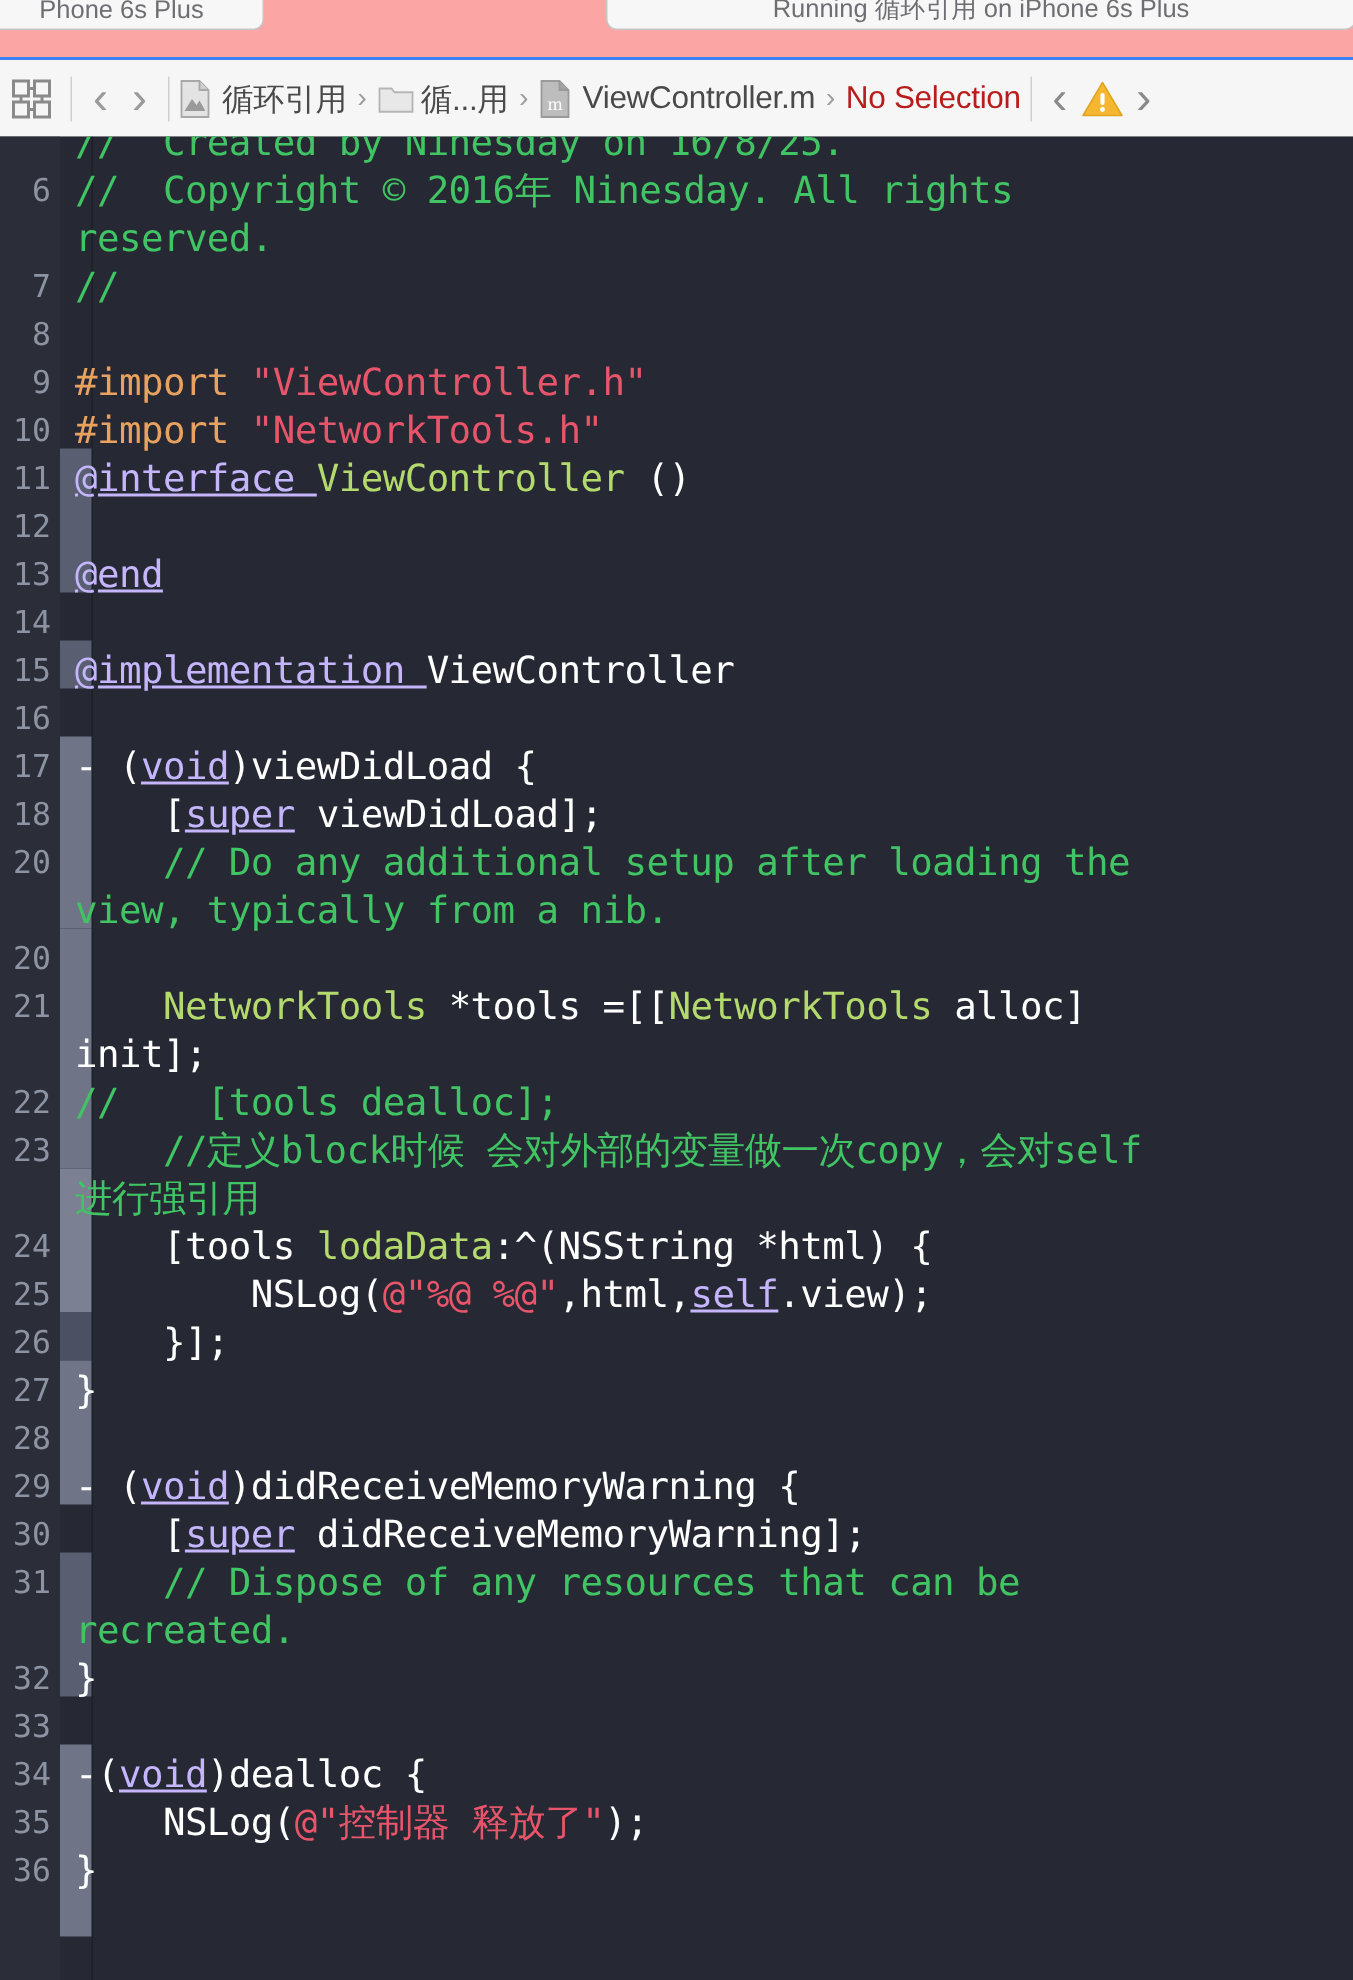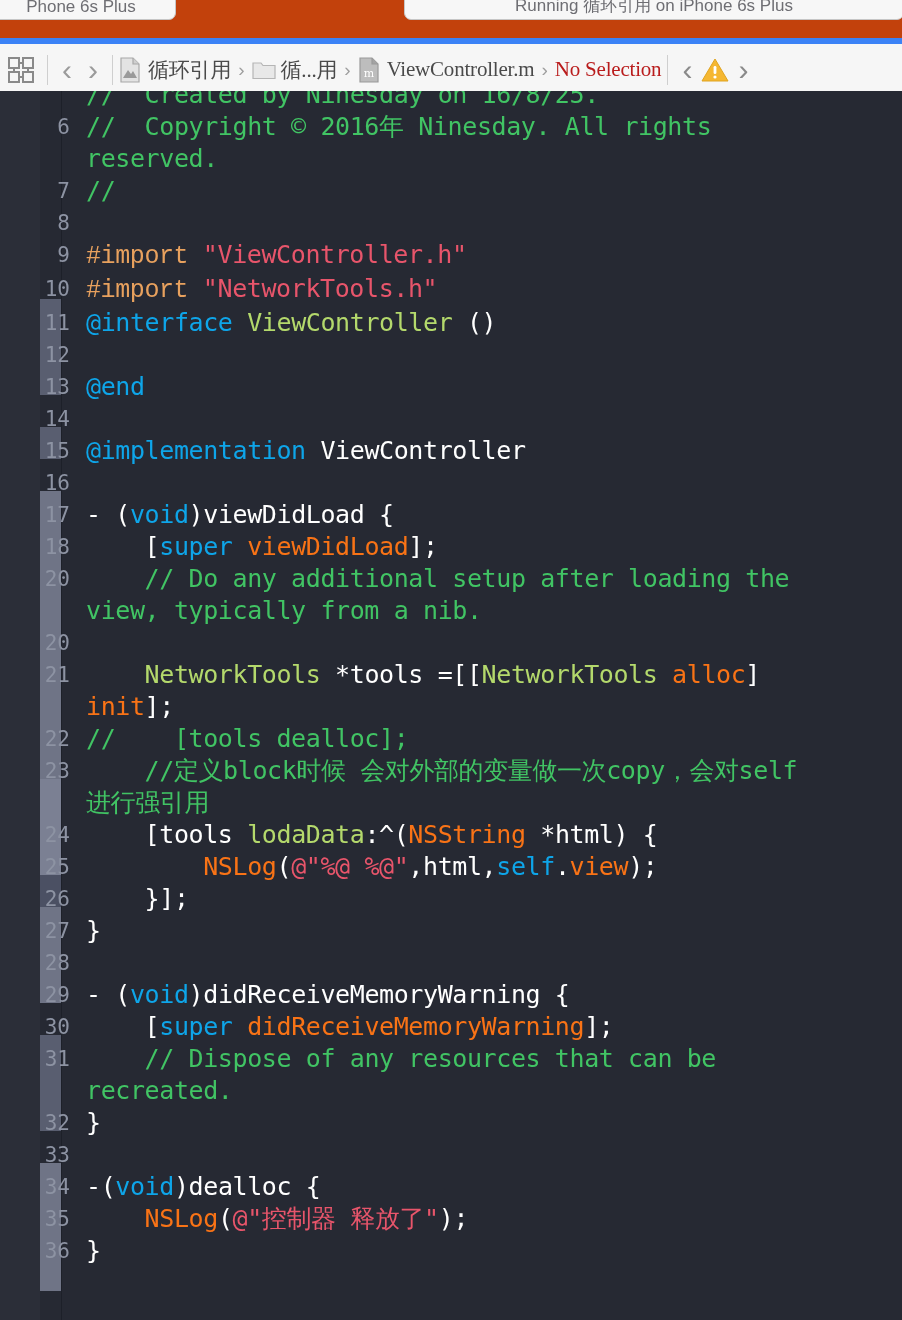--- a/index.html
+++ b/index.html
@@ -16,22 +16,22 @@
     position: relative;
     width: 902px;
     height: 1320px;
     overflow: hidden;
   }
 
   
   .tabstrip {
     position: relative;
     height: 38px;
-    background: #c2410c;
-    border-bottom: 6px solid #3b82f6;
+    background: #fca5a5;
+    border-bottom: 2px solid #3b82f6;
     overflow: hidden;
   }
   .tab {
     position: absolute;
     top: -26px;
     height: 46px;
     box-sizing: border-box;
     background: #f7f7f7;
     border: 1px solid #c6c6c6;
     border-radius: 7px;
@@ -88,21 +88,20 @@
     display: flex;
     align-items: center;
     flex: 0 0 auto;
     white-space: nowrap;
   }
   .crumb-label {
     font-size: 21px;
     color: #4a4a4a;
     margin-left: 7px;
     letter-spacing: -0.2px;
-    font-family: Liberation Serif, serif;
   }
   .crumb-label.dim { color: #b91c1c; }
   .sep {
     color: #9e9e9e;
     font-size: 19px;
     margin: 0 7px;
     flex: 0 0 auto;
   }
   .doc-icon, .folder-icon, .m-icon {
     width: 22px; height: 26px;
@@ -138,21 +137,20 @@
     position: absolute;
     left: 61px; top: 0;
     width: 1px; height: 100%;
     background: #1d2029;
   }
 
   .codewrap {
     position: absolute;
     left: 0; top: 0;
     width: 770px;
-    padding-left: 36px;
   }
   .line {
     position: relative;
     display: flex;
     align-items: flex-start;
     font-size: 25px;
     line-height: 32px;
   }
   .ln {
     width: 40px;
@@ -171,25 +169,25 @@
     padding-left: 10px;
     color: #ffffff;
     white-space: pre-wrap;
     word-break: break-word;
     font-family: "DejaVu Sans Mono", monospace;
     letter-spacing: -0.4px;
   }
 
   
   .c-comment { color: #41c464; }
-  .c-pre     { color: #e8a15e; font-family: Liberation Mono, monospace; }
+  .c-pre     { color: #e8a15e; }
   .c-string  { color: #e8556b; }
-  .c-kw      { color: #0ea5e9; }
+  .c-kw      { color: #c4b5fd; text-decoration: underline; }
   .c-type    { color: #b4d96c; }
-  .c-call    { color: #f97316; }
+  .c-call    { color: #ffffff; }
   .c-plain   { color: #ffffff; }
 </style>
 </head>
 <body>
 
 <div id="app">
 
   <div class="tabstrip">
     <div class="tab tab-left">
       <span>Phone 6s Plus</span>

